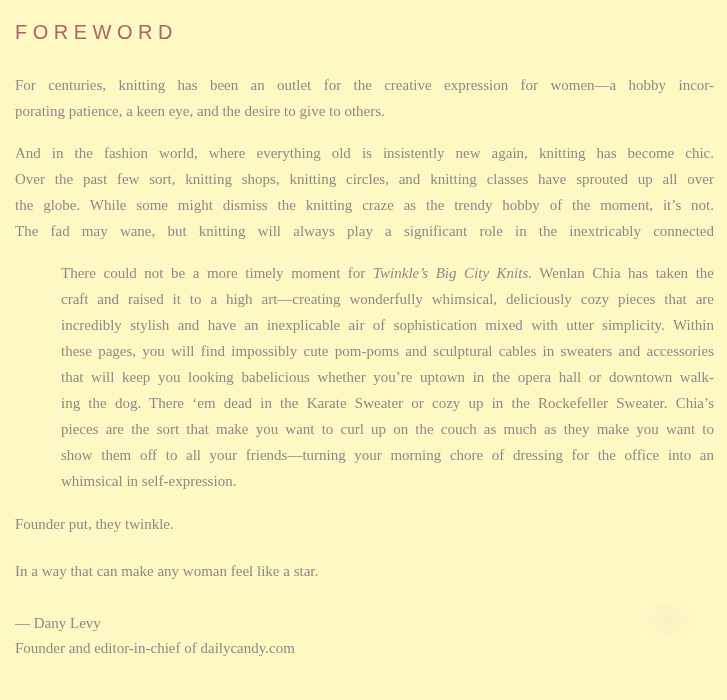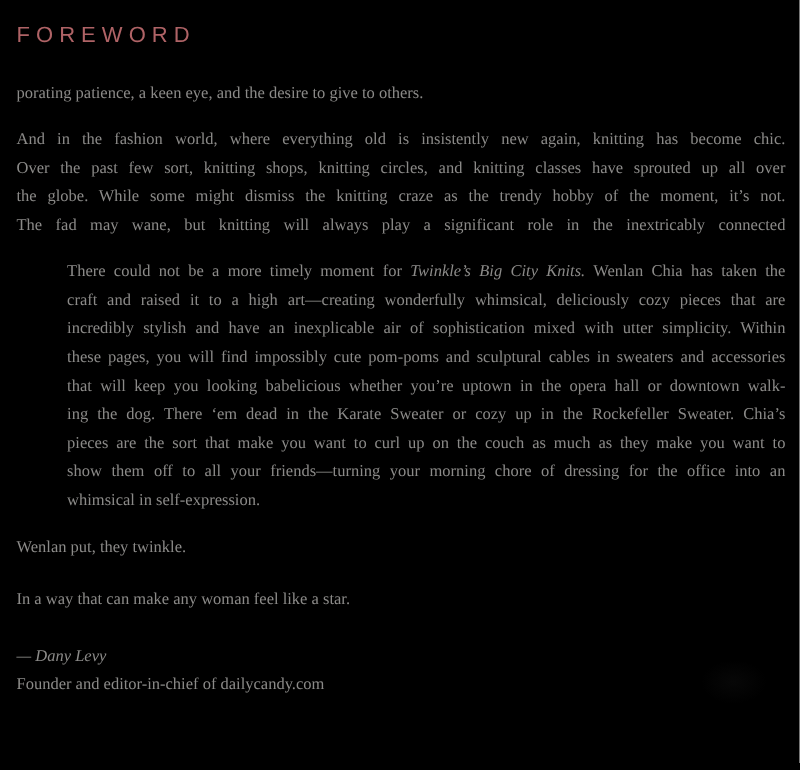--- a/index.html
+++ b/index.html
@@ -1,21 +1,21 @@
 <!DOCTYPE html>
 <html><head>
 <meta charset="utf-8">
 <style>
   html, body { margin: 0; padding: 0; background: #ffffff; }
   .page {
     position: relative;
     width: 727px;
     height: 700px;
     box-sizing: border-box;
-    background: #000000;
+    background: #fef9c3;
     padding: 20px 13px 0 15px;
     font-family: "Liberation Serif", serif;
     overflow: hidden;
   }
   
   .page::after {
     content: "";
     position: absolute;
     right: 30px; top: 600px;
     width: 60px; height: 40px;
@@ -45,57 +45,57 @@
     text-align-last: justify;
     white-space: normal;
   }
   .text-line.last { text-align-last: left; }
   .em { font-style: italic; }
   .signature { margin-top: 27px; }
   .sig-name {
     font-size: 15px;
     line-height: 25px;
     color: #8b8a88;
-    font-style: italic;
   }
   .sig-credit {
     font-size: 15px;
     line-height: 25px;
     color: #8b8a88;
   }
 </style>
 </head>
 <body>
 
 <div class="page">
   <h1 class="heading">FOREWORD</h1>
 
   <div class="body-text" id="paragraphs">
       <div class="para">
+        <div class="text-line"><span>For centuries, knitting has been an outlet for the creative expression for women—a hobby incor-</span></div>
         <div class="text-line last"><span>porating patience, a keen eye, and the desire to give to others.</span></div>
       </div>
       <div class="para">
         <div class="text-line"><span>And in the fashion world, where everything old is insistently new again, knitting has become chic.</span></div>
         <div class="text-line"><span>Over the past few sort, knitting shops, knitting circles, and knitting classes have sprouted up all over</span></div>
         <div class="text-line"><span>the globe. While some might dismiss the knitting craze as the trendy hobby of the moment, it’s not.</span></div>
         <div class="text-line"><span>The fad may wane, but knitting will always play a significant role in the inextricably connected</span></div>
       </div>
       <div class="para">
         <div class="text-line"><span>There could not be a more timely moment for </span><span class="em">Twinkle’s Big City Knits.</span><span> Wenlan Chia has taken the</span></div>
         <div class="text-line"><span>craft and raised it to a high art—creating wonderfully whimsical, deliciously cozy pieces that are</span></div>
         <div class="text-line"><span>incredibly stylish and have an inexplicable air of sophistication mixed with utter simplicity. Within</span></div>
         <div class="text-line"><span>these pages, you will find impossibly cute pom-poms and sculptural cables in sweaters and accessories</span></div>
         <div class="text-line"><span>that will keep you looking babelicious whether you’re uptown in the opera hall or downtown walk-</span></div>
         <div class="text-line"><span>ing the dog. There ‘em dead in the Karate Sweater or cozy up in the Rockefeller Sweater. Chia’s</span></div>
         <div class="text-line"><span>pieces are the sort that make you want to curl up on the couch as much as they make you want to</span></div>
         <div class="text-line"><span>show them off to all your friends—turning your morning chore of dressing for the office into an</span></div>
         <div class="text-line last"><span>whimsical in self-expression.</span></div>
       </div>
       <div class="para">
-        <div class="text-line last"><span>Wenlan put, they twinkle.</span></div>
+        <div class="text-line last"><span>Founder put, they twinkle.</span></div>
       </div>
       <div class="para">
         <div class="text-line last"><span>In a way that can make any woman feel like a star.</span></div>
       </div>
     </div>
 
   <div class="signature">
     <div class="sig-name">— Dany Levy</div>
     <div class="sig-credit">Founder and editor-in-chief of dailycandy.com</div>
   </div>

